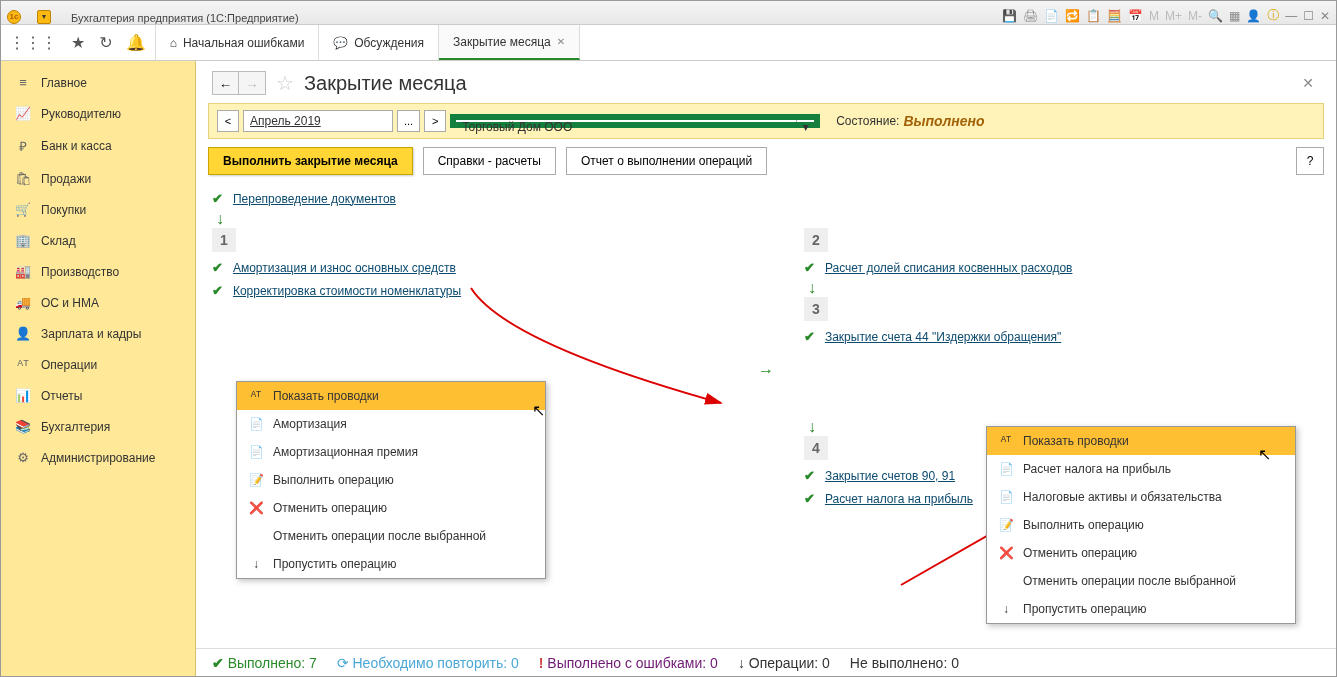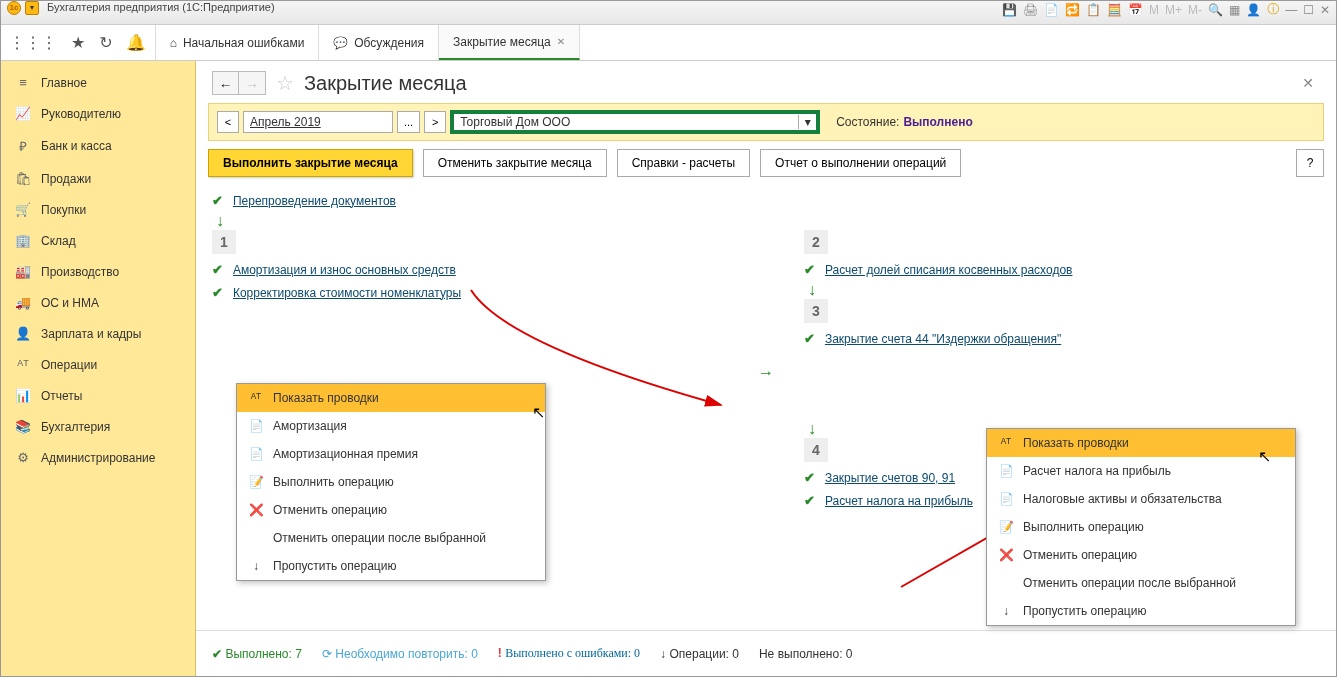--- a/index.html
+++ b/index.html
@@ -1,18 +1,18 @@
 <!DOCTYPE html>
 <html><head>
 <meta charset="utf-8">
 <style>
 * { box-sizing: border-box; margin: 0; padding: 0; }
 body { font-family: Arial, sans-serif; font-size: 12px; color: #333; background: #fff; }
 .window { width: 1337px; height: 677px; border: 1px solid #999; display: flex; flex-direction: column; position: relative; }
-.titlebar { height: 24px; background: linear-gradient(#f5f5f5,#e8e8e8); border-bottom: 1px solid #ccc; display: flex; align-items: flex-start; padding: 0 6px; gap: 4px; }
+.titlebar { height: 24px; background: linear-gradient(#f5f5f5,#e8e8e8); border-bottom: 1px solid #ccc; display: flex; align-items: flex-end; padding: 0 6px; gap: 16px; }
 .titlebar .logo { width: 14px; height: 14px; background: #fdb913; border-radius: 50%; border: 1px solid #c08000; font-size: 8px; text-align: center; line-height: 12px; font-weight: bold; color: #b06000; }
 .titlebar .dd { width: 14px; height: 14px; background: #fdb913; border: 1px solid #c08000; border-radius: 2px; font-size: 8px; text-align: center; line-height: 12px; }
 .titlebar .title { font-size: 11px; color: #444; margin-left: 4px; }
 .titlebar .tools { margin-left: auto; display: flex; gap: 6px; align-items: center; }
 .titlebar .tools span { font-size: 12px; color: #888; cursor: pointer; }
 .tabbar { height: 36px; border-bottom: 1px solid #ccc; display: flex; align-items: stretch; }
 .tabbar .lefticons { display: flex; align-items: center; padding: 0 8px; gap: 14px; border-right: 1px solid #ddd; }
 .tabbar .lefticons span { font-size: 16px; color: #555; cursor: pointer; }
 .tabbar .tab { display: flex; align-items: center; padding: 0 14px; border-right: 1px solid #ddd; gap: 6px; cursor: pointer; }
 .tabbar .tab.active { border-bottom: 2px solid #2a8a2a; background: #fafafa; }
@@ -25,43 +25,43 @@
 .pheader { display: flex; align-items: center; padding: 10px 16px 8px; gap: 10px; }
 .navbtns { display: flex; border: 1px solid #bbb; }
 .navbtns button { width: 26px; height: 22px; background: #f5f5f5; border: none; border-right: 1px solid #bbb; cursor: pointer; }
 .navbtns button:last-child { border-right: none; color: #bbb; }
 .star { font-size: 20px; color: #ccc; }
 .ptitle { font-size: 20px; font-weight: normal; }
 .pclose { margin-left: auto; font-size: 14px; color: #888; cursor: pointer; padding-right: 6px; }
 .filterbar { margin: 0 12px; padding: 6px 8px; background: #fff3b8; border: 1px solid #e6d27a; display: flex; align-items: center; gap: 4px; }
 .filterbar button { height: 22px; min-width: 22px; background: #fff; border: 1px solid #aaa; font-size: 11px; cursor: pointer; padding: 0 6px; }
 .filterbar .period { width: 150px; height: 22px; border: 1px solid #aaa; background: #fff; padding: 0 6px; display: flex; align-items: center; text-decoration: underline; }
-.filterbar .org { flex: 0 0 370px; height: 24px; border: 4px solid #15803d; background: #fff; display: flex; align-items: center; }
+.filterbar .org { flex: 0 0 370px; height: 14px; border: 6px solid #15803d; background: #fff; display: flex; }
 .filterbar .org span:first-child { flex: 1; padding: 0 6px; }
 .filterbar .org .dd { width: 18px; text-align: center; border-left: 1px solid #aaa; }
 .filterbar .state { margin-left: 12px; }
-.filterbar .stval { color: #4c1d95; font-weight: bold; font-size: 12px; }
+.filterbar .stval { color: #a16207; font-weight: bold; font-size: 14px; font-style: italic; }
 .actionbar { margin: 8px 12px; display: flex; gap: 10px; align-items: center; border-radius: 10px; }
 .actionbar button { height: 28px; padding: 0 14px; background: #fff; border: 1px solid #aaa; cursor: pointer; font-size: 12px; }
 .actionbar button.primary { background: #ffd633; border: 1px solid #c9a500; font-weight: bold; box-shadow: 1px 1px 2px rgba(0,0,0,.2); }
 .actionbar .help { margin-left: auto; width: 28px; padding: 0; }
 .flow { flex: 1; padding: 4px 16px; position: relative; }
 .oprow { display: flex; align-items: center; gap: 10px; padding: 4px 0; }
 .oprow .chk { color: #2a8a2a; font-size: 13px; font-weight: bold; }
 .oprow a { color: #0c4a6e; text-decoration: underline; cursor: pointer; }
 .darr { color: #2a8a2a; font-size: 16px; margin-left: 4px; }
 .rarr { color: #2a8a2a; font-size: 16px; }
 .cols { display: flex; gap: 30px; }
 .col { flex: 1; }
 .stepnum { width: 24px; height: 24px; line-height: 24px; text-align: center; background: #eee; font-size: 14px; font-weight: bold; color: #666; margin-bottom: 4px; }
 .section-row { display: flex; align-items: center; gap: 12px; }
-.statusbar { height: 46px; border-top: 1px solid #ddd; display: flex; align-items: center; padding: 0 16px; gap: 20px; font-size: 12px; }
+.statusbar { height: 28px; border-top: 1px solid #ddd; display: flex; align-items: center; padding: 0 16px; gap: 20px; font-size: 14px; }
 .statusbar .s1 { color: #2a8a2a; }
 .statusbar .s2 { color: #4aa7d6; }
-.statusbar .s3 { color: #0369a1; font-family: Liberation Serif, serif; }
+.statusbar .s3 { color: #701a75; }
 .statusbar .chk { color: #2a8a2a; font-weight: bold; }
 .statusbar .bang { color: #d04040; font-weight: bold; }
 .ctxmenu { position: absolute; background: #fff; border: 1px solid #999; box-shadow: 2px 2px 6px rgba(0,0,0,.25); min-width: 310px; z-index: 10; }
 .ctxmenu .mi { display: flex; align-items: center; gap: 10px; padding: 7px 12px; cursor: pointer; }
 .ctxmenu .mi.hl { background: #ffbf33; }
 .ctxmenu .mi .ic { width: 14px; text-align: center; font-size: 12px; }
 .cursor { position: absolute; font-size: 16px; color: #000; z-index: 20; pointer-events: none; }
 .red-arrow { position: absolute; z-index: 5; pointer-events: none; }
 </style>
 </head>
@@ -193,21 +193,20 @@
         <div class="org">
           <span>Торговый Дом ООО</span>
           <span class="dd">▾</span>
         </div>
         <span class="state">Состояние:</span>
         <span class="stval">Выполнено</span>
       </div>
 
       <div class="actionbar">
         <button class="primary">Выполнить закрытие месяца</button>
-        <button>Отменить закрытие месяца</button>
         <button>Справки - расчеты</button>
         <button>Отчет о выполнении операций</button>
         <button class="help">?</button>
       </div>
 
       <div class="flow">
         <div class="oprow">
           <span class="chk">✔</span>
           <a>Перепроведение документов</a>
         </div>

